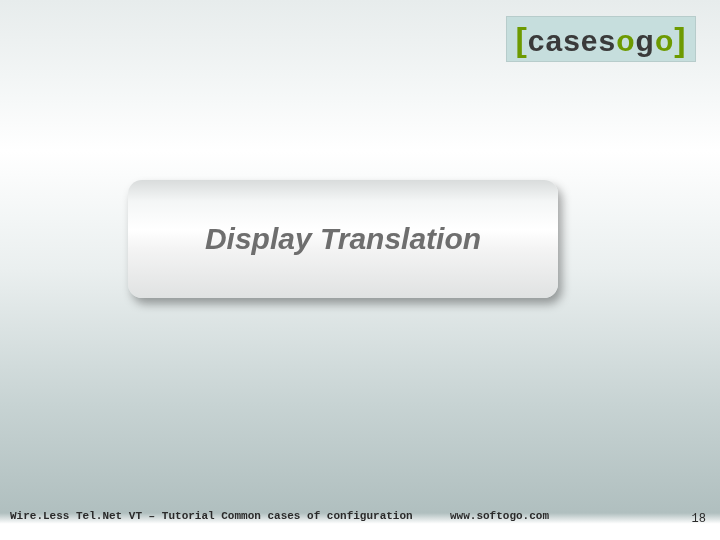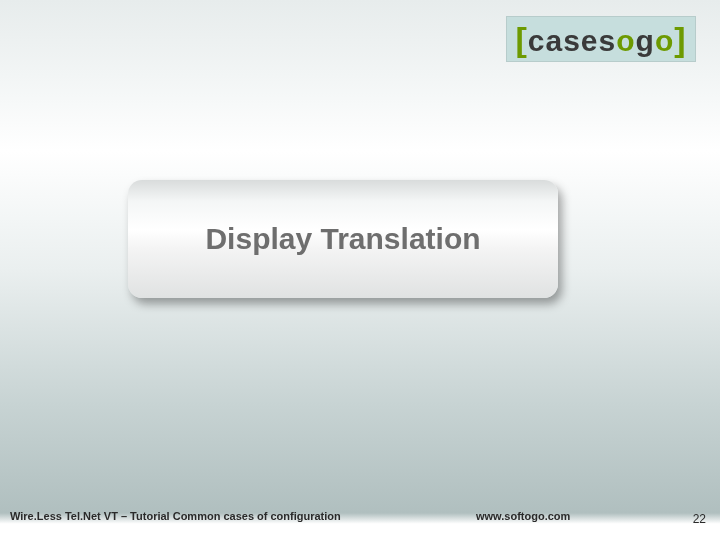--- a/index.html
+++ b/index.html
@@ -67,45 +67,47 @@
     position: absolute;
     right: -6px;
     bottom: -8px;
     width: 440px;
     height: 18px;
     border-bottom-right-radius: 16px;
     pointer-events: none;
   }
   .title-text {
     font-size: 30px;
+    font-style: italic;
     font-weight: bold;
     color: #6e6e6e;
     text-align: center;
   }
 
   .footer {
     position: absolute;
     left: 0;
     right: 0;
     bottom: 8px;
     height: 30px;
     display: flex;
     align-items: center;
     font-size: 11px;
     color: #2a2a2a;
+    font-family: Liberation Mono, monospace;
   }
   .footer-left {
     position: absolute;
     left: 10px;
     bottom: 10px;
     font-weight: bold;
   }
   .footer-center {
     position: absolute;
-    left: 476px;
+    left: 450px;
     bottom: 10px;
     font-weight: bold;
   }
   .footer-page {
     position: absolute;
     right: 14px;
     bottom: 6px;
     font-size: 12px;
     color: #2a2a2a;
   }
@@ -126,16 +128,16 @@
     </div>
   </div>
 
   <div class="title-card">
     <div class="title-text">Display Translation</div>
   </div>
 
   <div class="footer">
     <div class="footer-left">Wire.Less Tel.Net VT – Tutorial Common cases of configuration</div>
     <div class="footer-center">www.softogo.com</div>
-    <div class="footer-page">22</div>
+    <div class="footer-page">18</div>
   </div>
 
 </div>
 
 </body></html>

